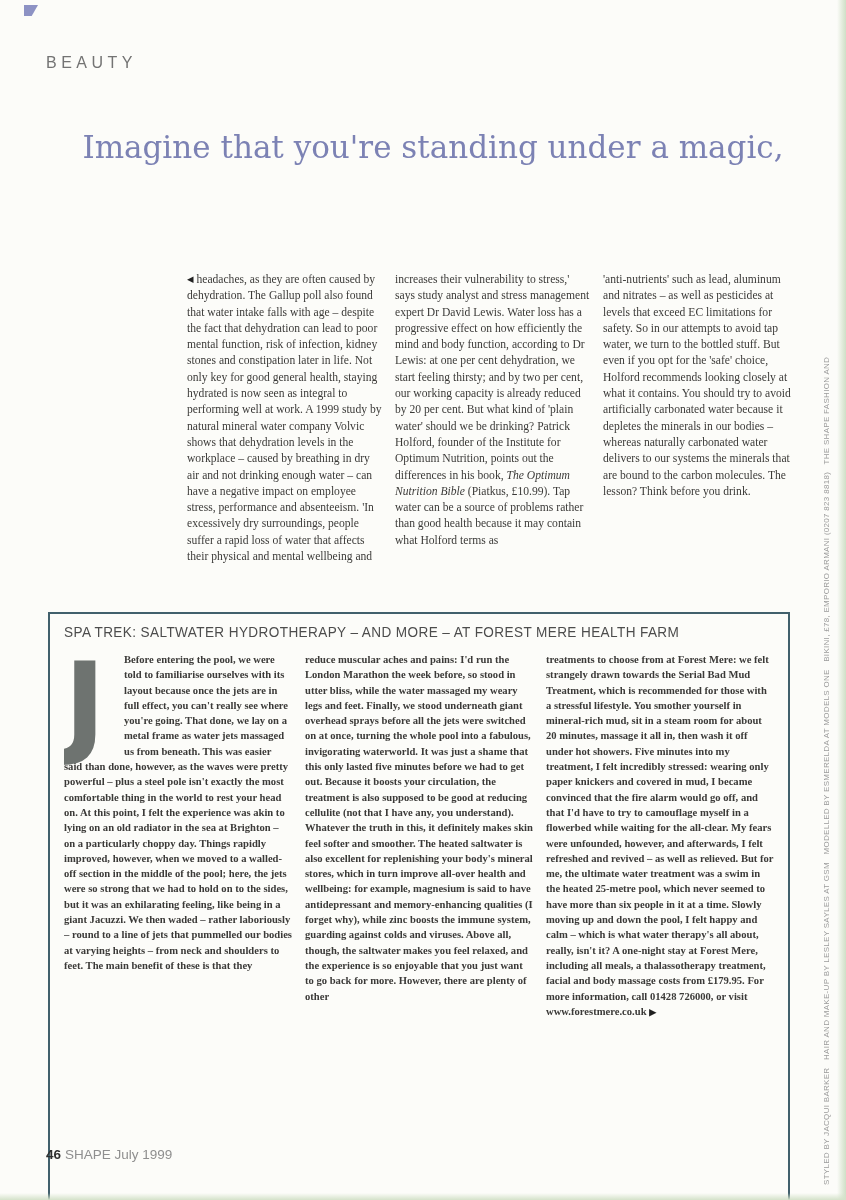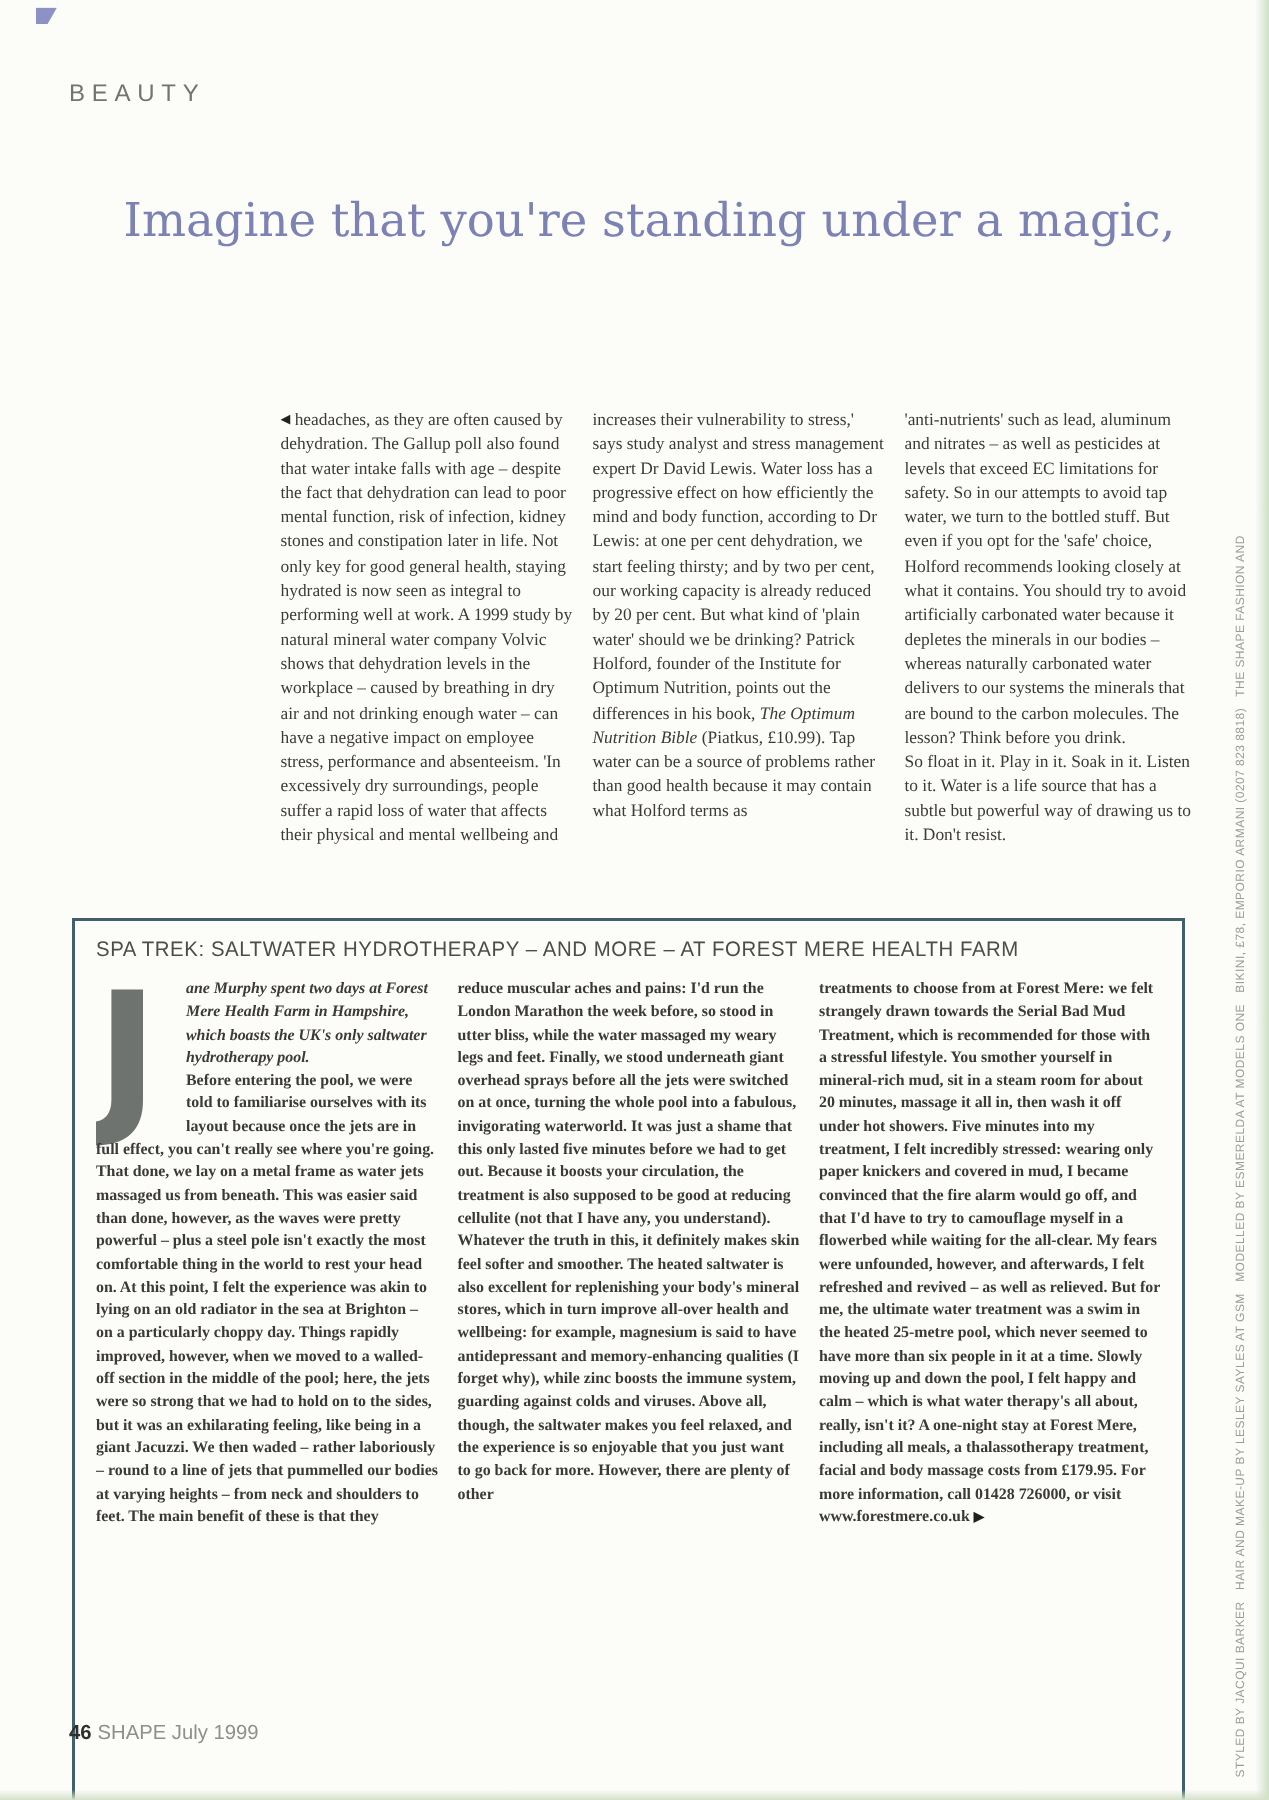--- a/index.html
+++ b/index.html
@@ -91,30 +91,28 @@
 
   <div class="columns">
     <div class="col">
       <p><span class="marker">◀</span><span> headaches, as they are often caused by dehydration. The Gallup poll also found that water intake falls with age – despite the fact that dehydration can lead to poor mental function, risk of infection, kidney stones and constipation later in life. Not only key for good general health, staying hydrated is now seen as integral to performing well at work. A 1999 study by natural mineral water company Volvic shows that dehydration levels in the workplace – caused by breathing in dry air and not drinking enough water – can have a negative impact on employee stress, performance and absenteeism. 'In excessively dry surroundings, people suffer a rapid loss of water that affects their physical and mental wellbeing and</span></p>
     </div>
     <div class="col">
       <p><span>increases their vulnerability to stress,' says study analyst and stress management expert Dr David Lewis. Water loss has a progressive effect on how efficiently the mind and body function, according to Dr Lewis: at one per cent dehydration, we start feeling thirsty; and by two per cent, our working capacity is already reduced by 20 per cent. But what kind of 'plain water' should we be drinking? Patrick Holford, founder of the Institute for Optimum Nutrition, points out the differences in his book, </span><span class="i">The Optimum Nutrition Bible</span><span> (Piatkus, £10.99). Tap water can be a source of problems rather than good health because it may contain what Holford terms as</span></p>
     </div>
     <div class="col">
       <p>'anti-nutrients' such as lead, aluminum and nitrates – as well as pesticides at levels that exceed EC limitations for safety. So in our attempts to avoid tap water, we turn to the bottled stuff. But even if you opt for the 'safe' choice, Holford recommends looking closely at what it contains. You should try to avoid artificially carbonated water because it depletes the minerals in our bodies – whereas naturally carbonated water delivers to our systems the minerals that are bound to the carbon molecules. The lesson? Think before you drink.</p>
-      <p>So float in it. Play in it. Soak in it. Listen to it. Water is a life source that has a subtle but powerful way of drawing us to it. Don't resist.</p>
     </div>
   </div>
 
   <div class="spa-box">
     <div class="spa-title">SPA TREK: SALTWATER HYDROTHERAPY – AND MORE – AT FOREST MERE HEALTH FARM</div>
     <div class="spa-cols">
       <div class="spa-col">
         <div class="dropcap">J</div>
-        <span class="i blk">ane Murphy spent two days at Forest Mere Health Farm in Hampshire, which boasts the UK's only saltwater hydrotherapy pool.</span>
         <span class="blk">Before entering the pool, we were told to familiarise ourselves with its layout because once the jets are in full effect, you can't really see where you're going. That done, we lay on a metal frame as water jets massaged us from beneath. This was easier said than done, however, as the waves were pretty powerful – plus a steel pole isn't exactly the most comfortable thing in the world to rest your head on. At this point, I felt the experience was akin to lying on an old radiator in the sea at Brighton – on a particularly choppy day. Things rapidly improved, however, when we moved to a walled-off section in the middle of the pool; here, the jets were so strong that we had to hold on to the sides, but it was an exhilarating feeling, like being in a giant Jacuzzi. We then waded – rather laboriously – round to a line of jets that pummelled our bodies at varying heights – from neck and shoulders to feet. The main benefit of these is that they</span>
       </div>
       <div class="spa-col">
         <span>reduce muscular aches and pains: I'd run the London Marathon the week before, so stood in utter bliss, while the water massaged my weary legs and feet. Finally, we stood underneath giant overhead sprays before all the jets were switched on at once, turning the whole pool into a fabulous, invigorating waterworld. It was just a shame that this only lasted five minutes before we had to get out. Because it boosts your circulation, the treatment is also supposed to be good at reducing cellulite (not that I have any, you understand). Whatever the truth in this, it definitely makes skin feel softer and smoother. The heated saltwater is also excellent for replenishing your body's mineral stores, which in turn improve all-over health and wellbeing: for example, magnesium is said to have antidepressant and memory-enhancing qualities (I forget why), while zinc boosts the immune system, guarding against colds and viruses. Above all, though, the saltwater makes you feel relaxed, and the experience is so enjoyable that you just want to go back for more. However, there are plenty of other</span>
       </div>
       <div class="spa-col">
         <span>treatments to choose from at Forest Mere: we felt strangely drawn towards the Serial Bad Mud Treatment, which is recommended for those with a stressful lifestyle. You smother yourself in mineral-rich mud, sit in a steam room for about 20 minutes, massage it all in, then wash it off under hot showers. Five minutes into my treatment, I felt incredibly stressed: wearing only paper knickers and covered in mud, I became convinced that the fire alarm would go off, and that I'd have to try to camouflage myself in a flowerbed while waiting for the all-clear. My fears were unfounded, however, and afterwards, I felt refreshed and revived – as well as relieved. But for me, the ultimate water treatment was a swim in the heated 25-metre pool, which never seemed to have more than six people in it at a time. Slowly moving up and down the pool, I felt happy and calm – which is what water therapy's all about, really, isn't it? A one-night stay at Forest Mere, including all meals, a thalassotherapy treatment, facial and body massage costs from £179.95. For more information, call 01428 726000, or visit www.forestmere.co.uk </span><span class="endmark">▶</span>
       </div>
     </div>
   </div>

